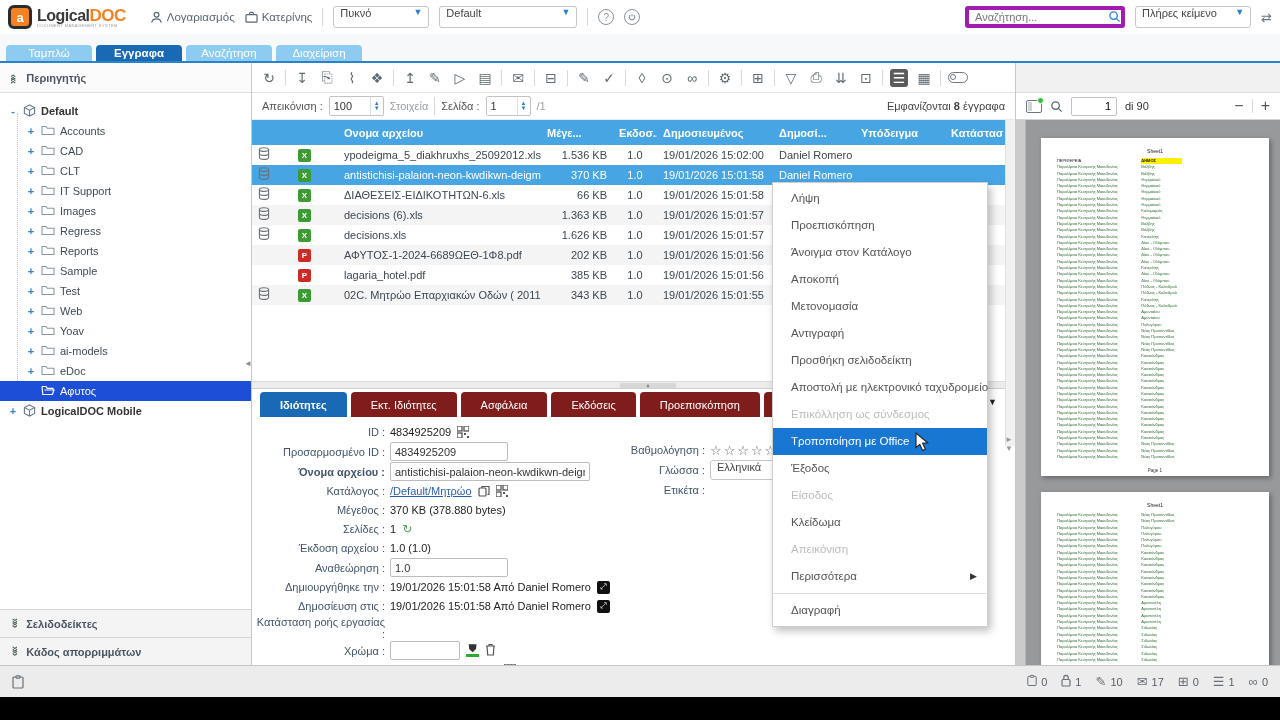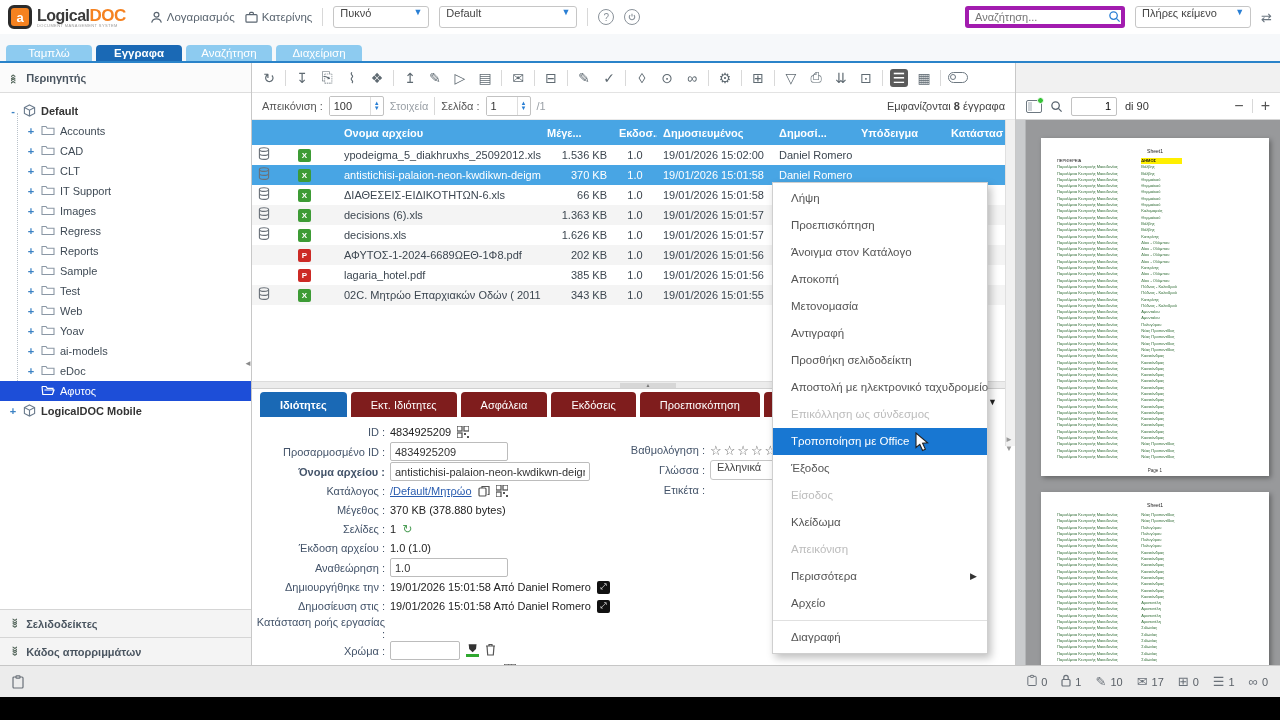--- a/index.html
+++ b/index.html
@@ -1049,21 +1049,20 @@
       <li>Αντιγραφή</li>
       <li>Προσθήκη σελιδοδείκτη</li>
       <li>Αποστολή με ηλεκτρονικό ταχυδρομείο</li>
       <li class="dis">Επικόλληση ως σύνδεσμος</li>
       <li class=" hl">Τροποποίηση με Office</li>
       <li>Έξοδος</li>
       <li class="dis">Είσοδος</li>
       <li>Κλείδωμα</li>
       <li class="dis">Απεικόνιση</li>
       <li>Περισσότερα<span class="sub">▶</span></li>
-      <li>Αρχείο</li>
       <li class="msep"></li>
       <li>Διαγραφή</li>
     </ul>
 
   <svg class="cursor" width="18" height="20" viewBox="0 0 18 20">
     <path d="M3 1 L3 15.5 L6.8 12.4 L9.6 18.6 L12.4 17.2 L9.6 11.2 L14.6 10.8 Z" fill="#fff" stroke="#222" stroke-width="1.1"></path>
   </svg>
 </div>
 
 </body></html>

